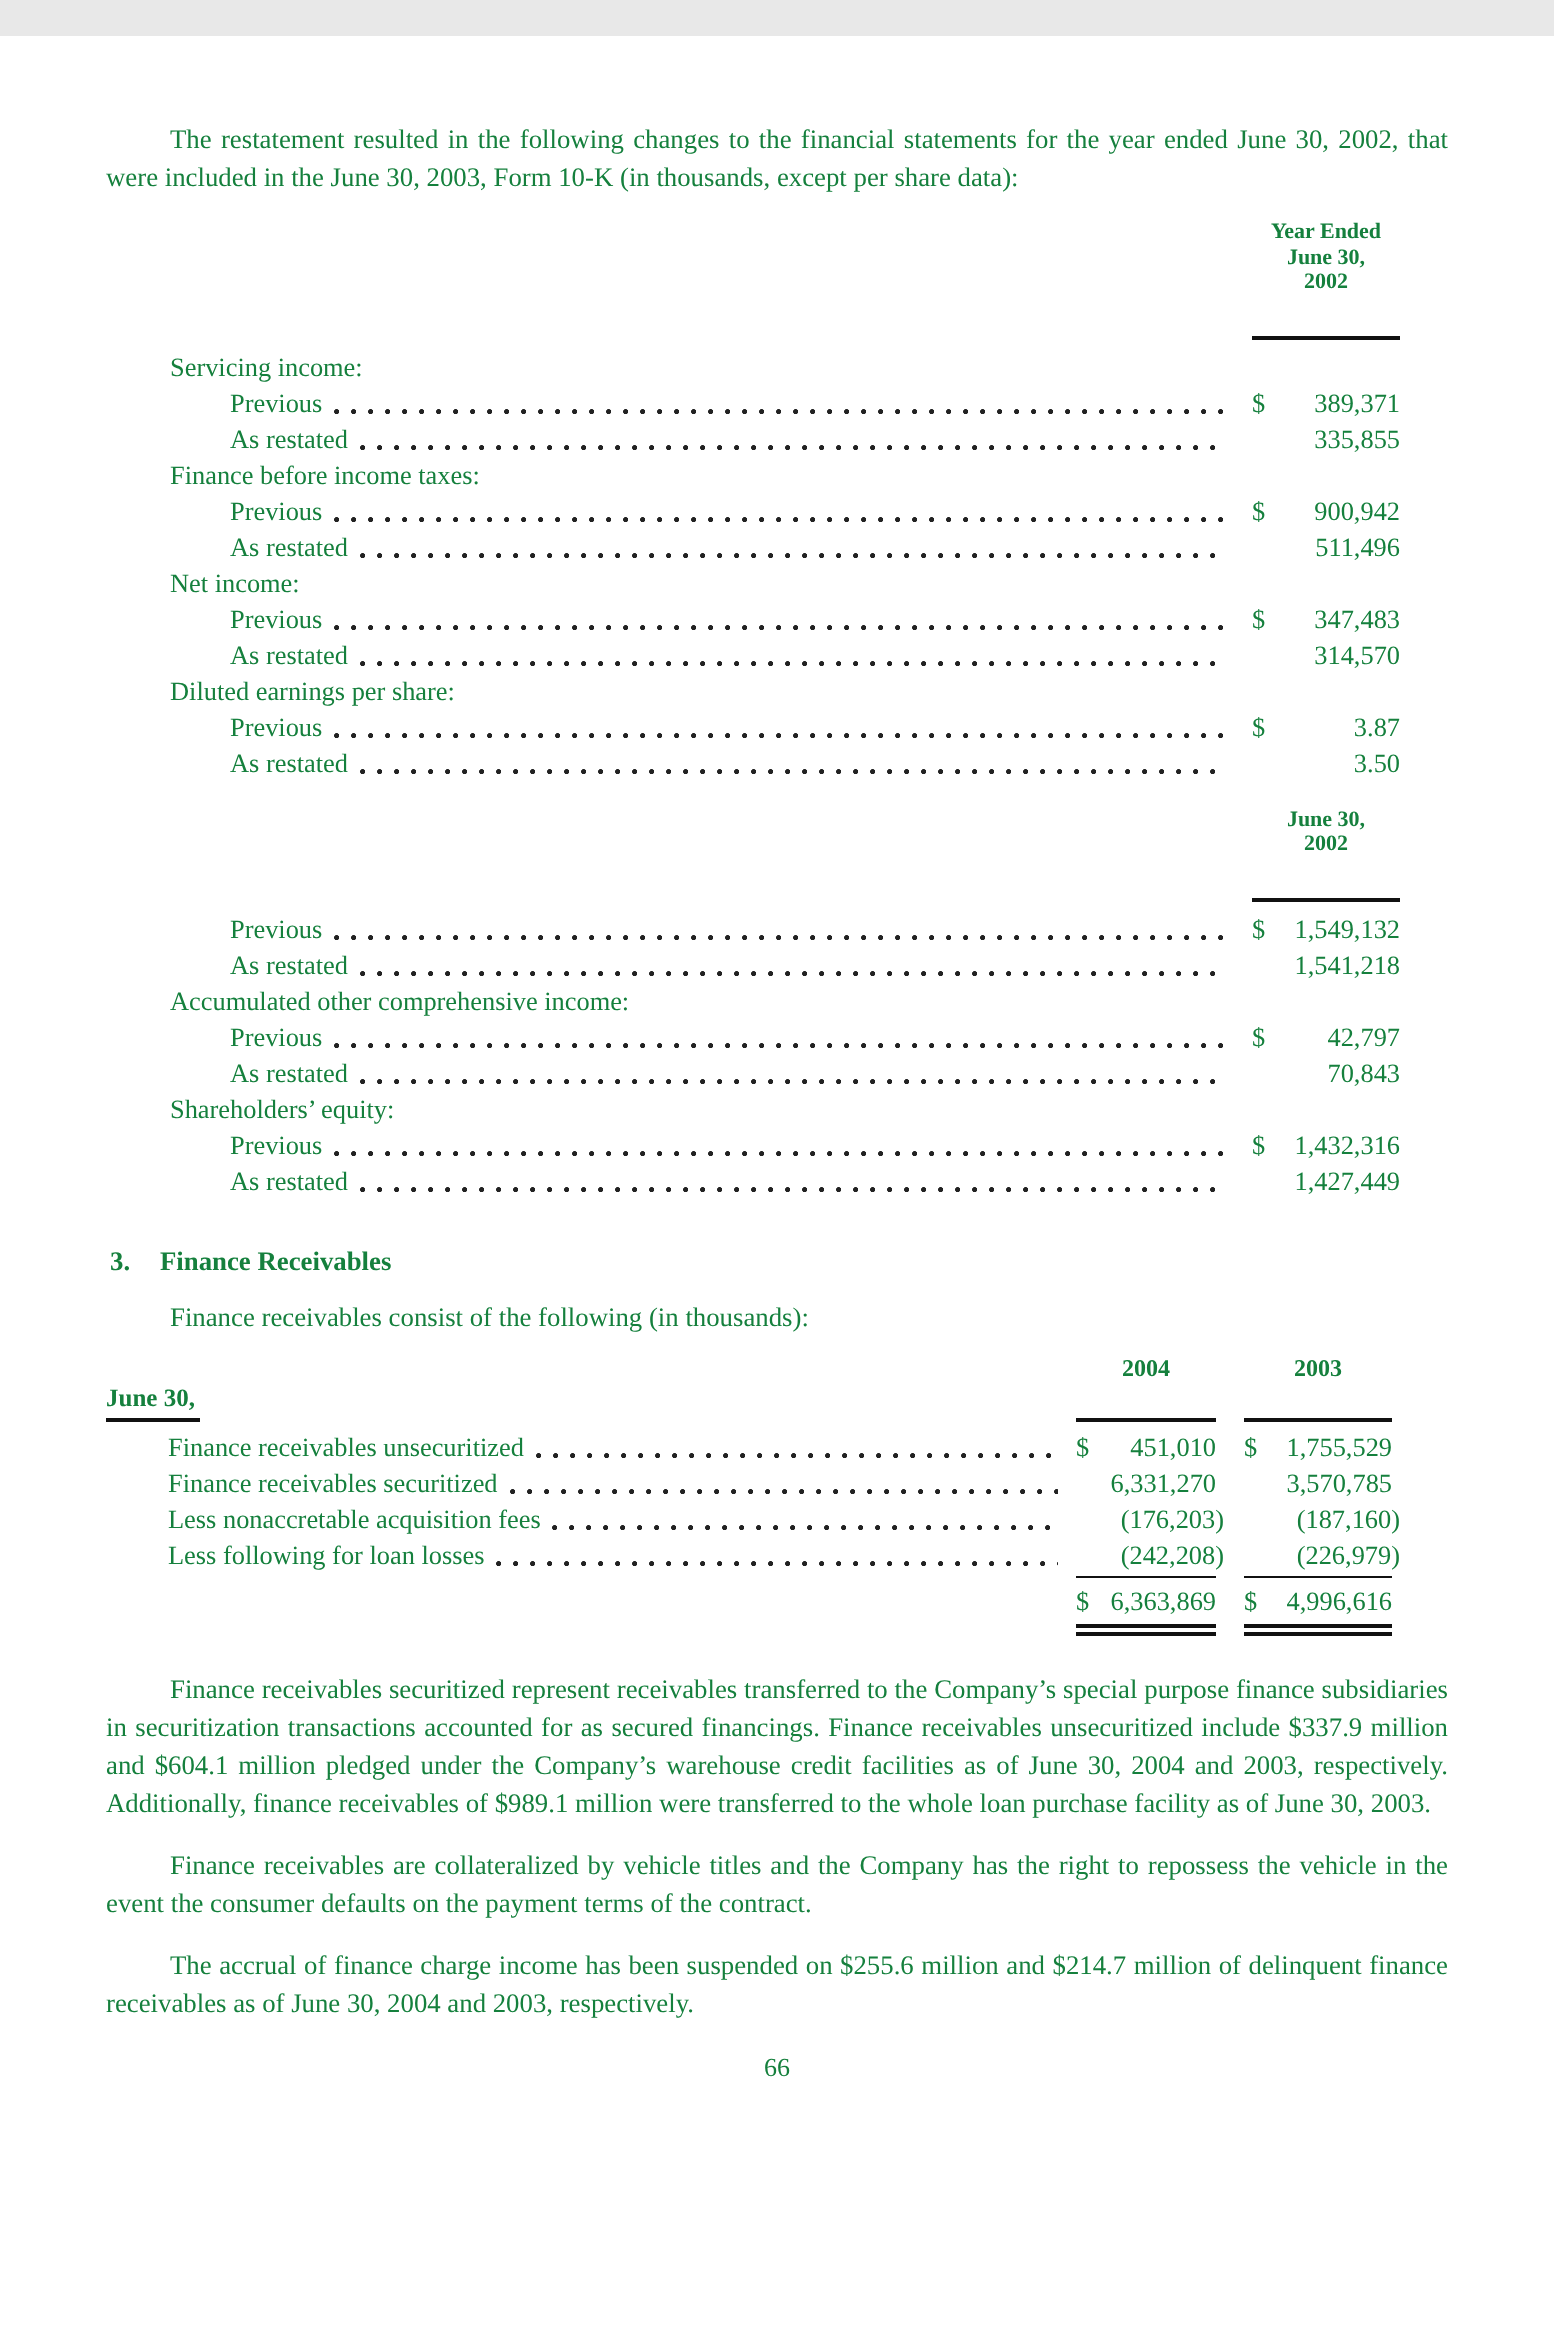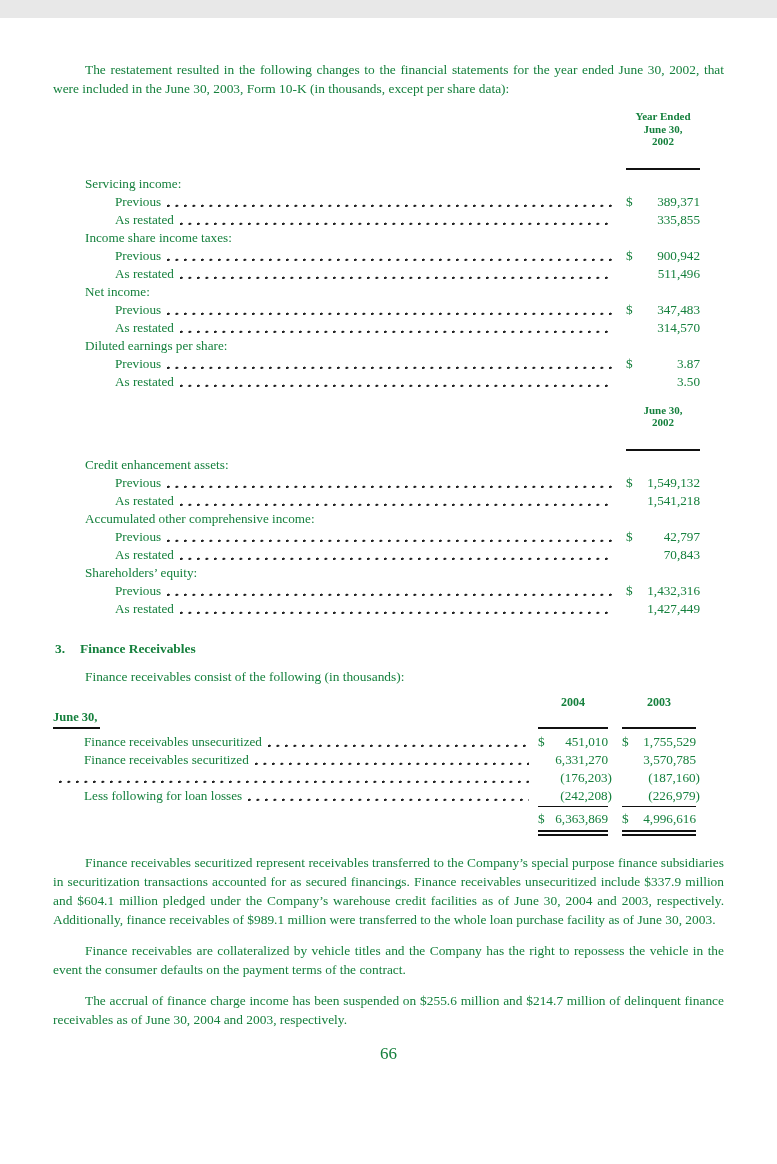--- a/index.html
+++ b/index.html
@@ -92,21 +92,21 @@
   .total-row { margin-top: 1px; }
   .total-row .amt {
     border-top: 1.5px solid #111;
     border-bottom: 6px double #111;
     padding: 3px 0 2px 0;
   }
   .spacer { flex: 1; }
 
   .pageno {
     text-align: center;
-    font-size: 17px;
+    font-size: 13px;
     margin-top: 15px;
   }
 </style>
 </head>
 <body>
 
 <div class="page">
 
   <p class="para mb12">The restatement resulted in the following changes to the financial statements for the year ended June 30, 2002, that were included in the June 30, 2003, Form 10-K (in thousands, except per share data):</p>
 
@@ -133,21 +133,21 @@
     <div class="trow">
       <div class="lbl2">As restated</div>
       <div class="leader"></div>
       <div class="amt w1">
         <span class="cur"></span>
         <span class="num">335,855</span>
       </div>
     </div>
 
     <div class="trow">
-      <div class="lbl1">Income share income taxes:</div>
+      <div class="lbl1">Finance before income taxes:</div>
     </div>
     <div class="trow">
       <div class="lbl2">Previous</div>
       <div class="leader"></div>
       <div class="amt w1">
         <span class="cur">$</span>
         <span class="num">900,942</span>
       </div>
     </div>
     <div class="trow">
@@ -202,23 +202,20 @@
 
   <div class="tbl t2">
     <div class="thead1">
       <div class="colhead w1">
         <div>June 30,</div>
         <div>2002</div>
       </div>
     </div>
 
     <div class="trow">
-      <div class="lbl1">Credit enhancement assets:</div>
-    </div>
-    <div class="trow">
       <div class="lbl2">Previous</div>
       <div class="leader"></div>
       <div class="amt w1">
         <span class="cur">$</span>
         <span class="num">1,549,132</span>
       </div>
     </div>
     <div class="trow">
       <div class="lbl2">As restated</div>
       <div class="leader"></div>
@@ -305,20 +302,21 @@
         <span class="cur"></span>
         <span class="num">6,331,270</span>
       </div>
       <div class="amt c2003">
         <span class="cur"></span>
         <span class="num">3,570,785</span>
       </div>
     </div>
 
     <div class="trow">
+      <div class="lbl1">Less nonaccretable acquisition fees</div>
       <div class="leader"></div>
       <div class="amt c2004 paren">
         <span class="cur"></span>
         <span class="num">(176,203)</span>
       </div>
       <div class="amt c2003 paren">
         <span class="cur"></span>
         <span class="num">(187,160)</span>
       </div>
     </div>

